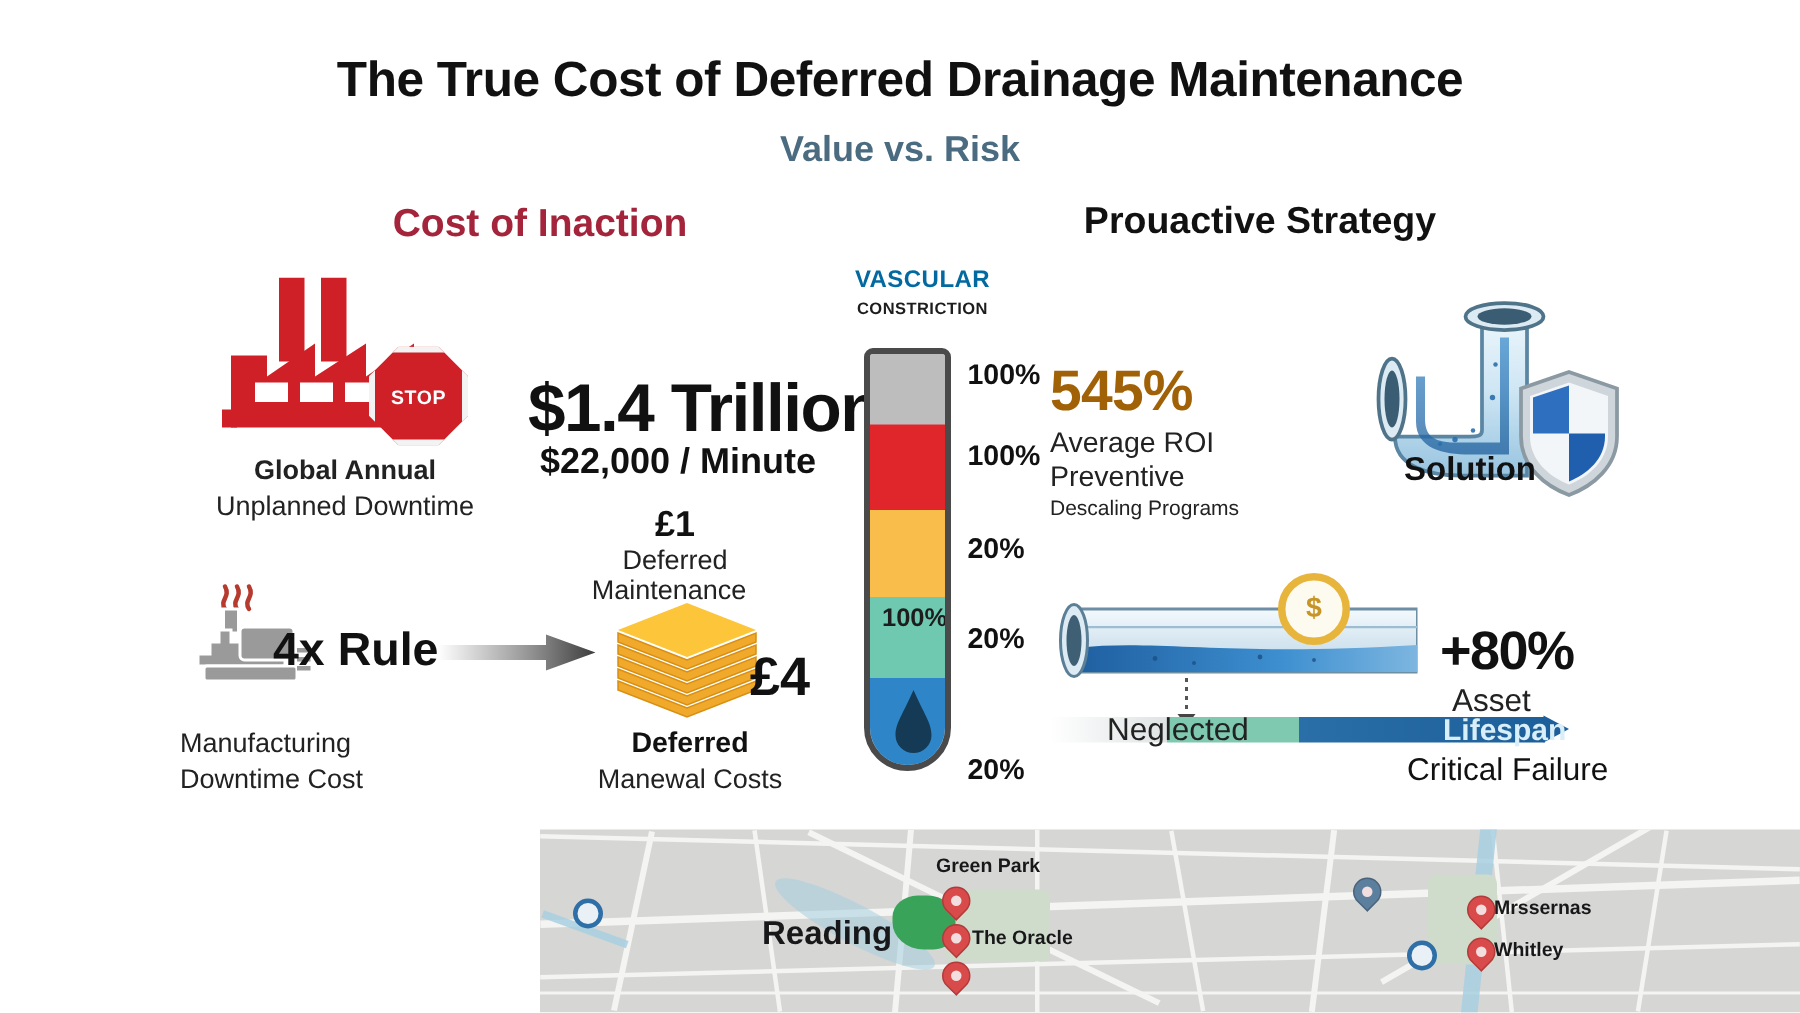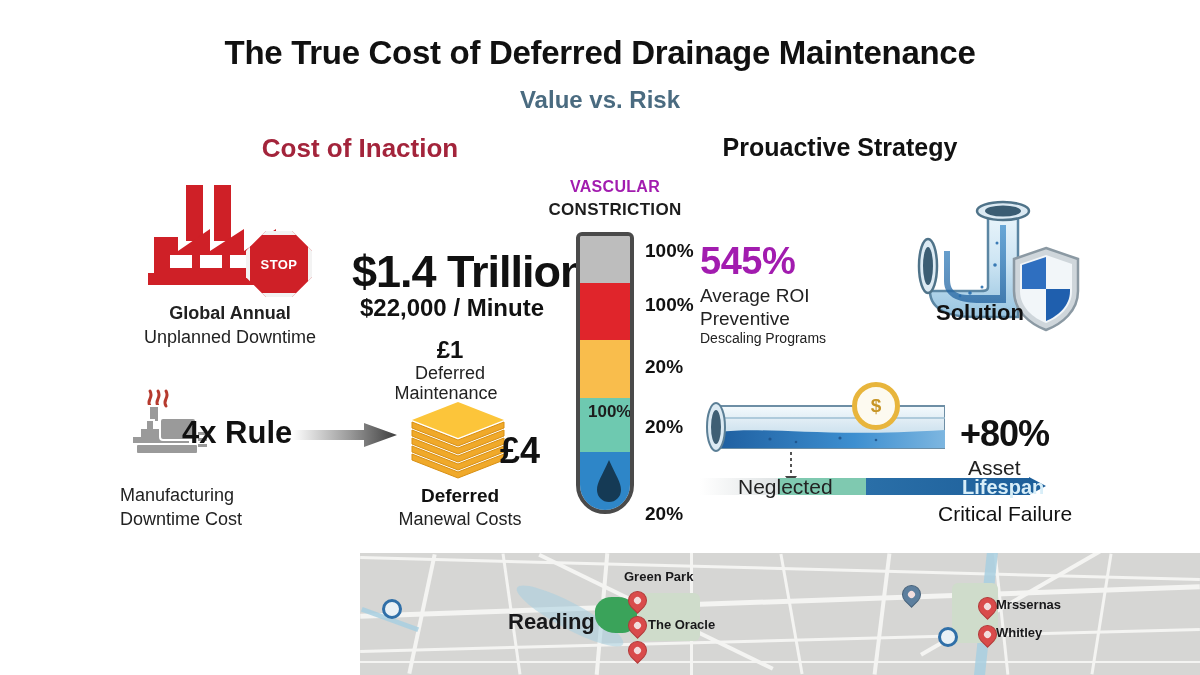--- a/index.html
+++ b/index.html
@@ -210,22 +210,22 @@
     </svg>
   </div>
   <div class="abs" style="left:500px;top:430px;font-size:36px;font-weight:bold;color:#111;">£4</div>
 
   <div class="abs cap-b" style="left:385px;top:485px;width:150px;">Deferred</div>
   <div class="abs cap" style="left:375px;top:508px;width:170px;">Manewal Costs</div>
 
   <div class="abs cap" style="left:120px;top:484px;width:220px;text-align:left;">Manufacturing</div>
   <div class="abs cap" style="left:120px;top:508px;width:220px;text-align:left;">Downtime Cost</div>
 
-  <div class="abs" style="left:540px;top:178px;width:150px;text-align:center;font-size:16px;font-weight:bold;color:#a21caf;letter-spacing:.3px;">VASCULAR</div>
-  <div class="abs" style="left:535px;top:200px;width:160px;text-align:center;font-size:17px;font-weight:bold;color:#1d1d1d;letter-spacing:.3px;">CONSTRICTION</div>
+  <div class="abs" style="left:540px;top:178px;width:150px;text-align:center;font-size:16px;font-weight:bold;color:#0369a1;letter-spacing:.3px;">VASCULAR</div>
+  <div class="abs" style="left:535px;top:200px;width:160px;text-align:center;font-size:11px;font-weight:bold;color:#1d1d1d;letter-spacing:.3px;">CONSTRICTION</div>
 
   <div class="abs vial">
     <div class="seg" style="height:17%;background:#bdbdbd;"></div>
     <div class="seg" style="height:21%;background:#e0252b;"></div>
     <div class="seg" style="height:21%;background:#f9bd4c;"></div>
     <div class="seg" style="height:20%;background:#6ec9b0;">
       <span class="vial-label" style="top:4px;">100%</span>
     </div>
     <div class="seg" style="height:21%;background:#2e86c8;">
       <svg width="58" height="60" viewBox="0 0 58 60" style="position:absolute;left:0;top:2px;" aria-hidden="true">
@@ -233,21 +233,21 @@
       </svg>
     </div>
   </div>
 
   <div class="abs pct" style="left:645px;top:240px;">100%</div>
   <div class="abs pct" style="left:645px;top:294px;">100%</div>
   <div class="abs pct" style="left:645px;top:356px;">20%</div>
   <div class="abs pct" style="left:645px;top:416px;">20%</div>
   <div class="abs pct" style="left:645px;top:503px;">20%</div>
 
-  <div class="abs" style="left:700px;top:240px;font-size:38px;font-weight:bold;color:#a21caf;letter-spacing:-.5px;">545%</div>
+  <div class="abs" style="left:700px;top:240px;font-size:38px;font-weight:bold;color:#a16207;letter-spacing:-.5px;">545%</div>
   <div class="abs" style="left:700px;top:285px;font-size:19px;color:#222;">Average ROI</div>
   <div class="abs" style="left:700px;top:308px;font-size:19px;color:#222;">Preventive</div>
   <div class="abs" style="left:700px;top:330px;font-size:14px;color:#222;">Descaling Programs</div>
 
   <div class="abs pipe-elbow">
     <svg width="160" height="130" viewBox="0 0 160 130" aria-hidden="true">
       <defs>
         <linearGradient id="pg" x1="0" y1="0" x2="0" y2="1">
           <stop offset="0%" stop-color="#eaf5fb"></stop>
           <stop offset="45%" stop-color="#cfe6f4"></stop>

